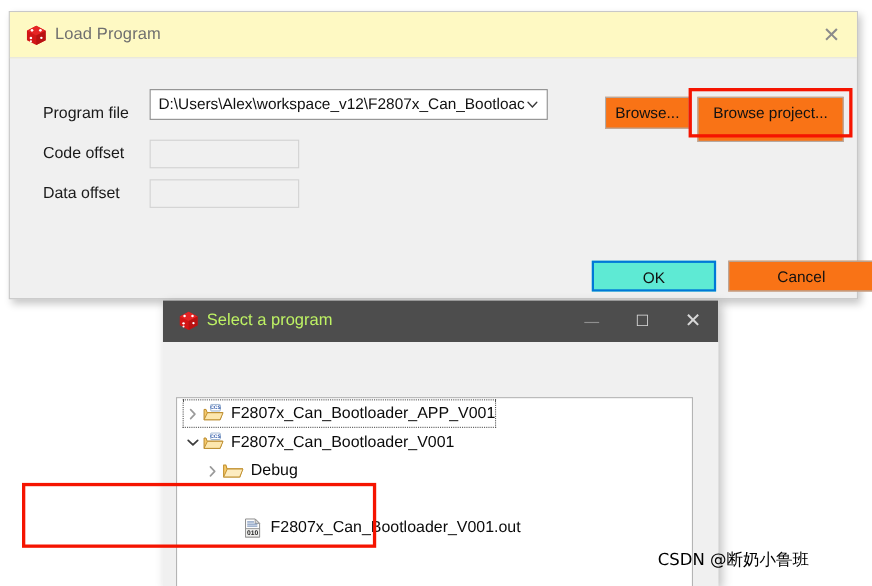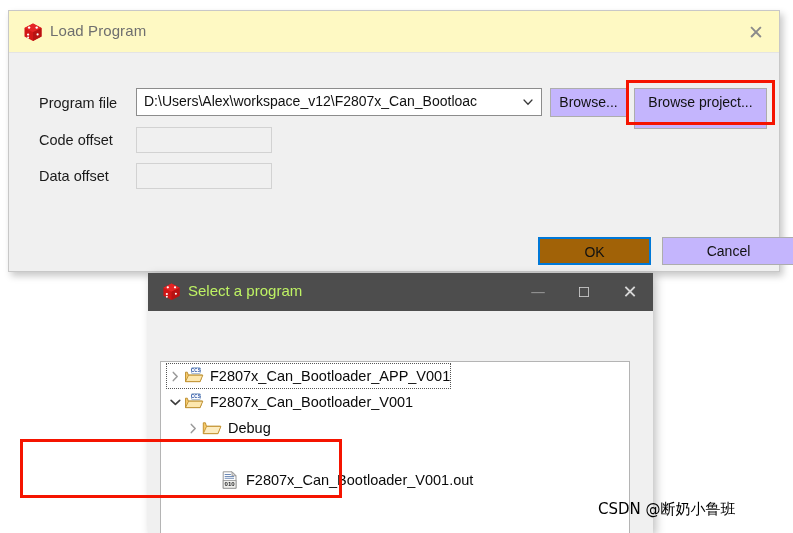--- a/index.html
+++ b/index.html
@@ -81,22 +81,22 @@
     color: #1a1a1a;
     white-space: nowrap;
   }
   #lbl-program-file { left: 30px; top: 84px; }
   #lbl-code-offset  { left: 30px; top: 121px; }
   #lbl-data-offset  { left: 30px; top: 157px; }
 
   #program-file-combo {
     position: absolute;
     left: 127px;
-    top: 77px;
-    width: 406px;
+    top: 70px;
+    width: 362px;
     height: 28px;
     background: #ffffff;
     border: 1px solid #8c8c8c;
     box-sizing: border-box;
     padding-left: 25px;
   }
   #program-file-value {
     position: absolute;
     left: 7px;
     top: 4px;
@@ -121,21 +121,21 @@
     height: 26px;
     background: #f0f0f0;
     border: 1px solid #d2d2d2;
     box-sizing: border-box;
   }
   #code-offset-field { top: 116px; }
   #data-offset-field { top: 152px; }
 
   .win-button {
     position: absolute;
-    background: #c4b5fd;
+    background: #f97316;
     border: 1px solid #adadad;
     box-sizing: border-box;
     font-size: 14px;
     color: #111111;
     text-align: center;
     cursor: default;
     font-family: "Liberation Sans", sans-serif;
   }
 
   #browse-button {
@@ -164,21 +164,21 @@
     box-sizing: border-box;
     pointer-events: none;
   }
 
   #ok-button {
     left: 529px;
     top: 226px;
     width: 113px;
     height: 28px;
     line-height: 26px;
-    background: #a16207;
+    background: #5eead4;
     border: 2px solid #0078d7;
   }
 
   #cancel-button {
     left: 653px;
     top: 226px;
     width: 133px;
     height: 28px;
     line-height: 26px;
   }

